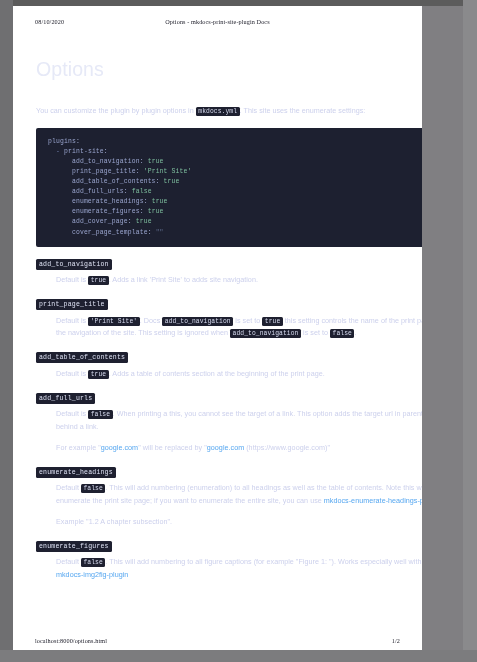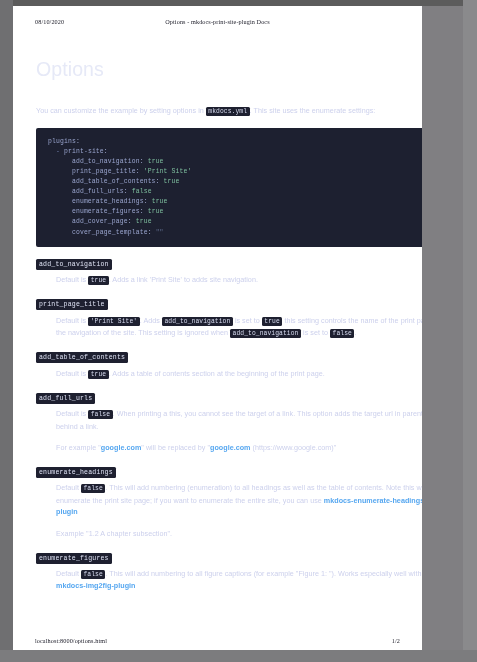--- a/index.html
+++ b/index.html
@@ -142,21 +142,21 @@
   .opt-section { margin-bottom: 15px; }
 
   .opt-body {
     margin-left: 20px;
     width: 388px;
   }
 
   a.doclink {
     color: #56a7f0;
     text-decoration: none;
-    font-weight: bold;
+    font-weight: normal;
   }
 
   
   #frame-shadow-top {
     position: absolute;
     left: 0; top: 0; width: 477px; height: 6px;
     background: #5c5c5c;
   }
   #frame-shadow-left {
     position: absolute;
@@ -188,21 +188,21 @@
 
     <div id="print-header" class="print-chrome">
       <span class="chrome-left">08/10/2020</span>
       <span class="chrome-center">Options - mkdocs-print-site-plugin Docs</span>
     </div>
 
     <div id="doc-content">
 
       <h1 id="page-title">Options</h1>
 
-      <p class="body-text"><span>You can customize the example by setting options in</span>
+      <p class="body-text"><span>You can customize the plugin by plugin options in</span>
         <code class="inline">mkdocs.yml</code><span>. This site uses the enumerate settings:</span>
       </p>
 
       <div id="code-block">
         <pre><span class="tok-key">plugins</span>:
   <span class="tok-dash">-</span> <span class="tok-key">print-site</span>:
       <span class="tok-key">add_to_navigation</span>: <span class="tok-val">true</span>
       <span class="tok-key">print_page_title</span>: <span class="tok-str">'Print Site'</span>
       <span class="tok-key">add_table_of_contents</span>: <span class="tok-val">true</span>
       <span class="tok-key">add_full_urls</span>: <span class="tok-val">false</span>
@@ -222,21 +222,21 @@
           </p>
         </div>
       </section>
 
       <section class="opt-section">
         <h2 class="opt-heading">
           <code>print_page_title</code>
         </h2>
         <div class="opt-body">
           <p class="body-text"><span>Default is</span>
-            <code class="inline">'Print Site'</code><span>. Adds</span>
+            <code class="inline">'Print Site'</code><span>. Docs</span>
             <code class="inline">add_to_navigation</code>
             <span>is set to</span>
             <code class="inline">true</code>
             <span>this setting controls the name of the print page in the navigation of the site. This setting is ignored when</span>
             <code class="inline">add_to_navigation</code>
             <span>is set to</span>
             <code class="inline">false</code><span>.</span>
           </p>
         </div>
       </section>

